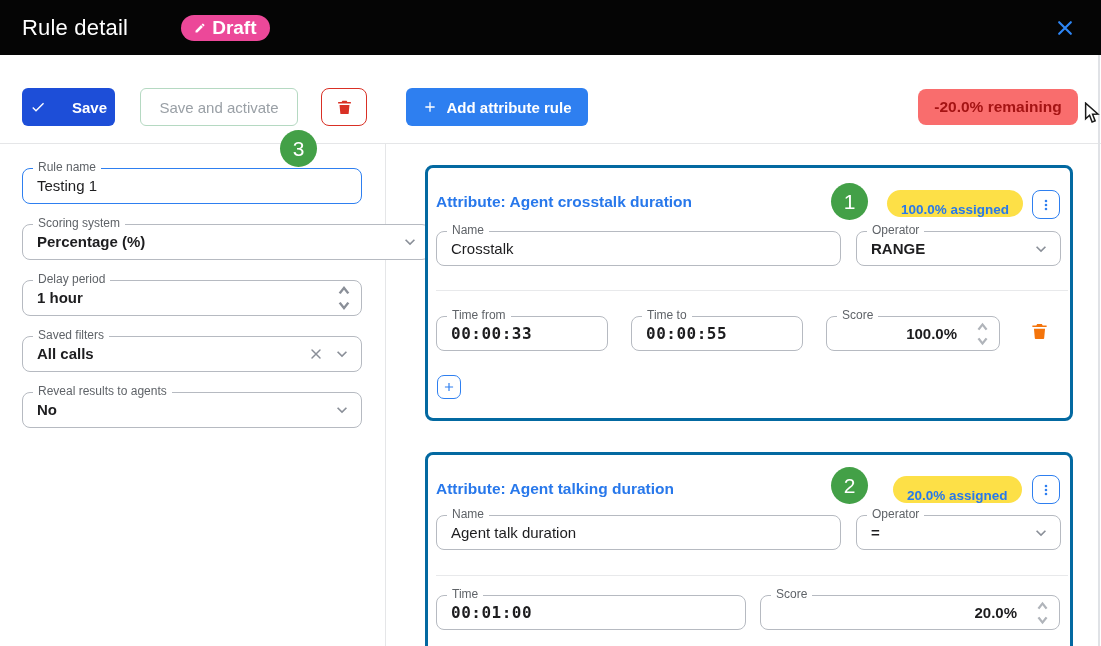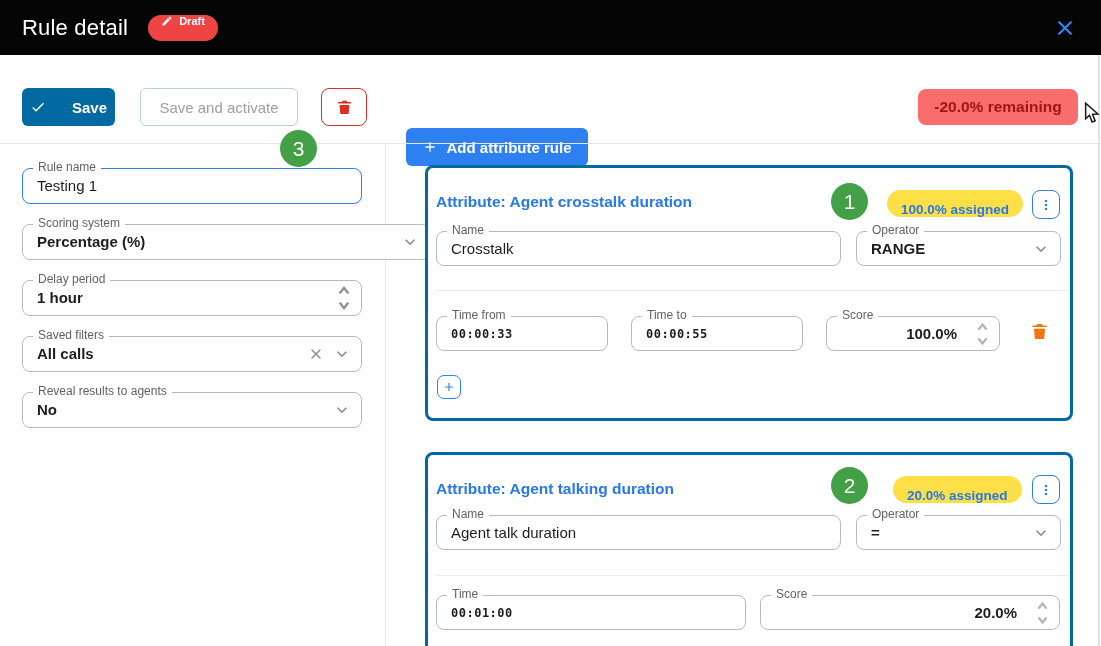--- a/index.html
+++ b/index.html
@@ -4,56 +4,56 @@
 <style>
   * { margin:0; padding:0; box-sizing:border-box; }
   html,body { background:#fff; }
   #page {
     position:relative; width:1101px; height:646px; overflow:hidden;
     background:#fff; font-family:"Liberation Sans", sans-serif; color:#202124;
   }
   
   .header {
     position:absolute; left:0; top:0; width:1101px; height:55px;
-    background:#050505; display:flex; align-items:center; padding:0 22px;
+    background:#050505; display:flex; align-items:center; padding:0 22px;gap:33px;
   }
   .header-title { color:#fff; font-size:22px; font-weight:500; letter-spacing:.2px; }
   .draft-badge {
-    margin-left:20px; background:#ef4444; color:#fff; font-size:11px; font-weight:700;
-    height:26px; border-radius:13px; padding:0 13px; display:inline-flex; gap:6px;
+    margin-left:20px; background:#ec4899; color:#fff; font-size:19px; font-weight:700;
+    height:26px; border-radius:13px; padding:0 13px; display:inline-flex; align-items:center; gap:6px;
   }
   .close-btn {
     position:absolute; right:22px; top:14px; width:28px; height:28px;
     background:transparent; border:none; cursor:pointer; display:flex; align-items:center; justify-content:center;
   }
   
   .btn { position:absolute; display:flex; align-items:center; justify-content:center; gap:8px;
          font-family:"Liberation Sans",sans-serif; font-size:15px; font-weight:700; cursor:pointer; }
-  .btn-save { left:22px; top:88px; width:93px; height:38px; background:#0369a1; color:#fff; border:none; border-radius:6px;gap:26px; }
+  .btn-save { left:22px; top:88px; width:93px; height:38px; background:#1d4ed8; color:#fff; border:none; border-radius:6px;gap:26px; }
   .btn-save-activate { left:140px; top:88px; width:158px; height:38px; background:#fff; color:#9aa0a6;
                        border:1px solid #b5d9c2; border-radius:6px; font-weight:400; }
   .btn-trash { left:321px; top:88px; width:46px; height:38px; background:#fff; border:1.5px solid #d93025; border-radius:8px; }
-  .btn-add { left:406px; top:88px; width:182px; height:38px; background:#2e7ff0; color:#fff; border:none; border-radius:6px;margin-top:40px; }
+  .btn-add { left:406px; top:88px; width:182px; height:38px; background:#2e7ff0; color:#fff; border:none; border-radius:6px; }
   .remaining-badge {
     position:absolute; left:918px; top:89px; width:160px; height:36px; background:#f96d6d;
     color:#a51414; font-size:15.5px; font-weight:700; border-radius:8px;
     display:flex; align-items:center; justify-content:center;
   }
   .toolbar-divider { position:absolute; left:0; top:143px; width:1101px; height:1px; background:#e5e6e8; }
   .v-divider { position:absolute; left:385px; top:143px; width:1px; height:503px; background:#e5e6e8; }
   .right-edge { position:absolute; left:1098px; top:55px; width:2px; height:591px; background:#e0e2e6; }
   
   .field { position:absolute; border:1px solid #b6bac1; border-radius:8px; background:#fff; height:36px; }
   .field.focused { border:1.5px solid #2e7ff0; }
   .flabel { position:absolute; top:-9px; left:10px; background:#fff; padding:0 5px;
             font-size:12px; color:#5f6368; white-space:nowrap; line-height:14px; }
   .fvalue { padding:0 14px; line-height:34px; font-size:15px; font-weight:700; color:#1d1d1f;
             white-space:nowrap; overflow:hidden; }
   .fvalue.plain { font-weight:400; }
-  .fvalue.mono { font-family:"DejaVu Sans Mono",monospace; font-size:12px; letter-spacing:.5px; }
+  .fvalue.mono { font-family:"DejaVu Sans Mono",monospace; font-size:16px; letter-spacing:.5px; }
   .fvalue.num-right { text-align:right; padding-right:42px; }
   .adorn { position:absolute; right:9px; top:50%; transform:translateY(-50%);
            display:flex; align-items:center; gap:8px; color:#8a8f98; }
   .stepper { display:flex; flex-direction:column; align-items:center; cursor:pointer; }
   .stepper svg + svg { margin-top:-3px; }
   
   .card { position:absolute; left:425px; width:648px; background:#fff; border:3px solid #0369a1; border-radius:8px; }
   .card-title { position:absolute; left:8px; font-size:15.5px; font-weight:700; color:#2878eb; }
   .chip { position:absolute; height:27px; background:#fde047; border-radius:13.5px; padding:0 14px;
           display:inline-flex; align-items:flex-end; color:#2878eb; font-size:13.5px; font-weight:700; }

